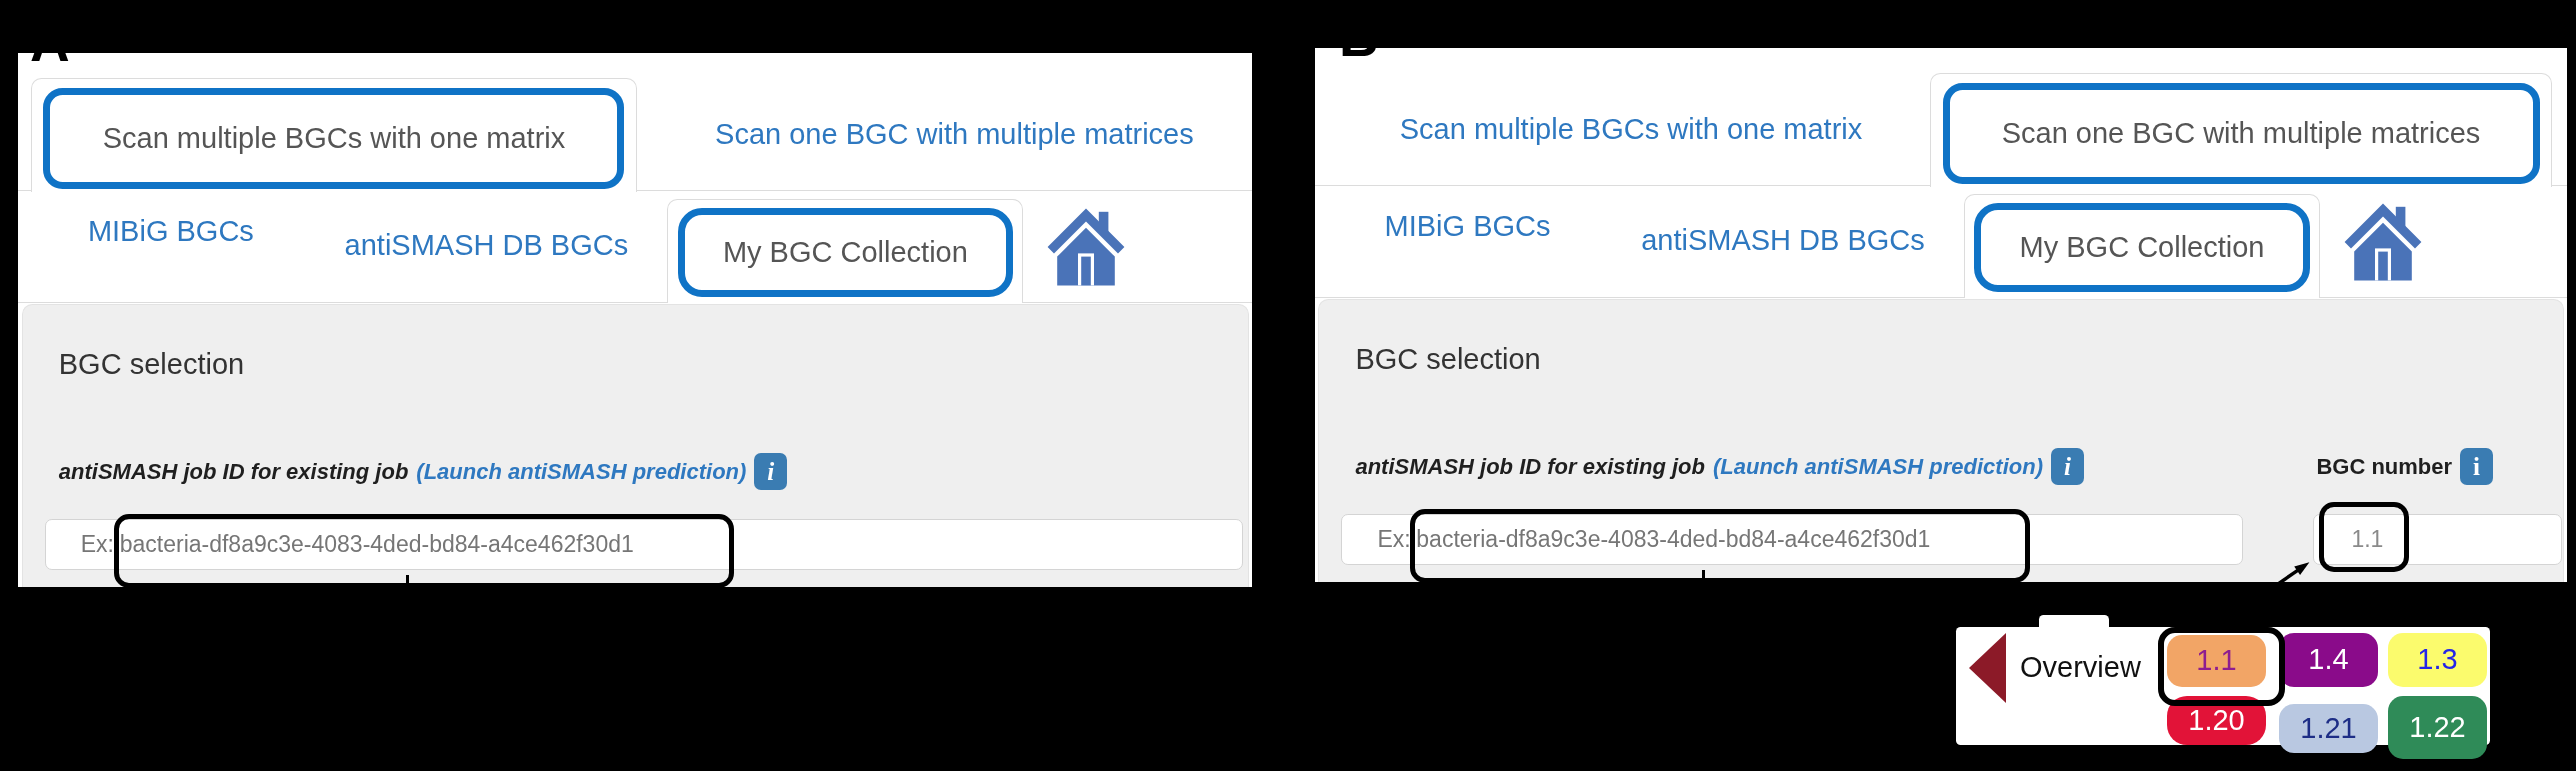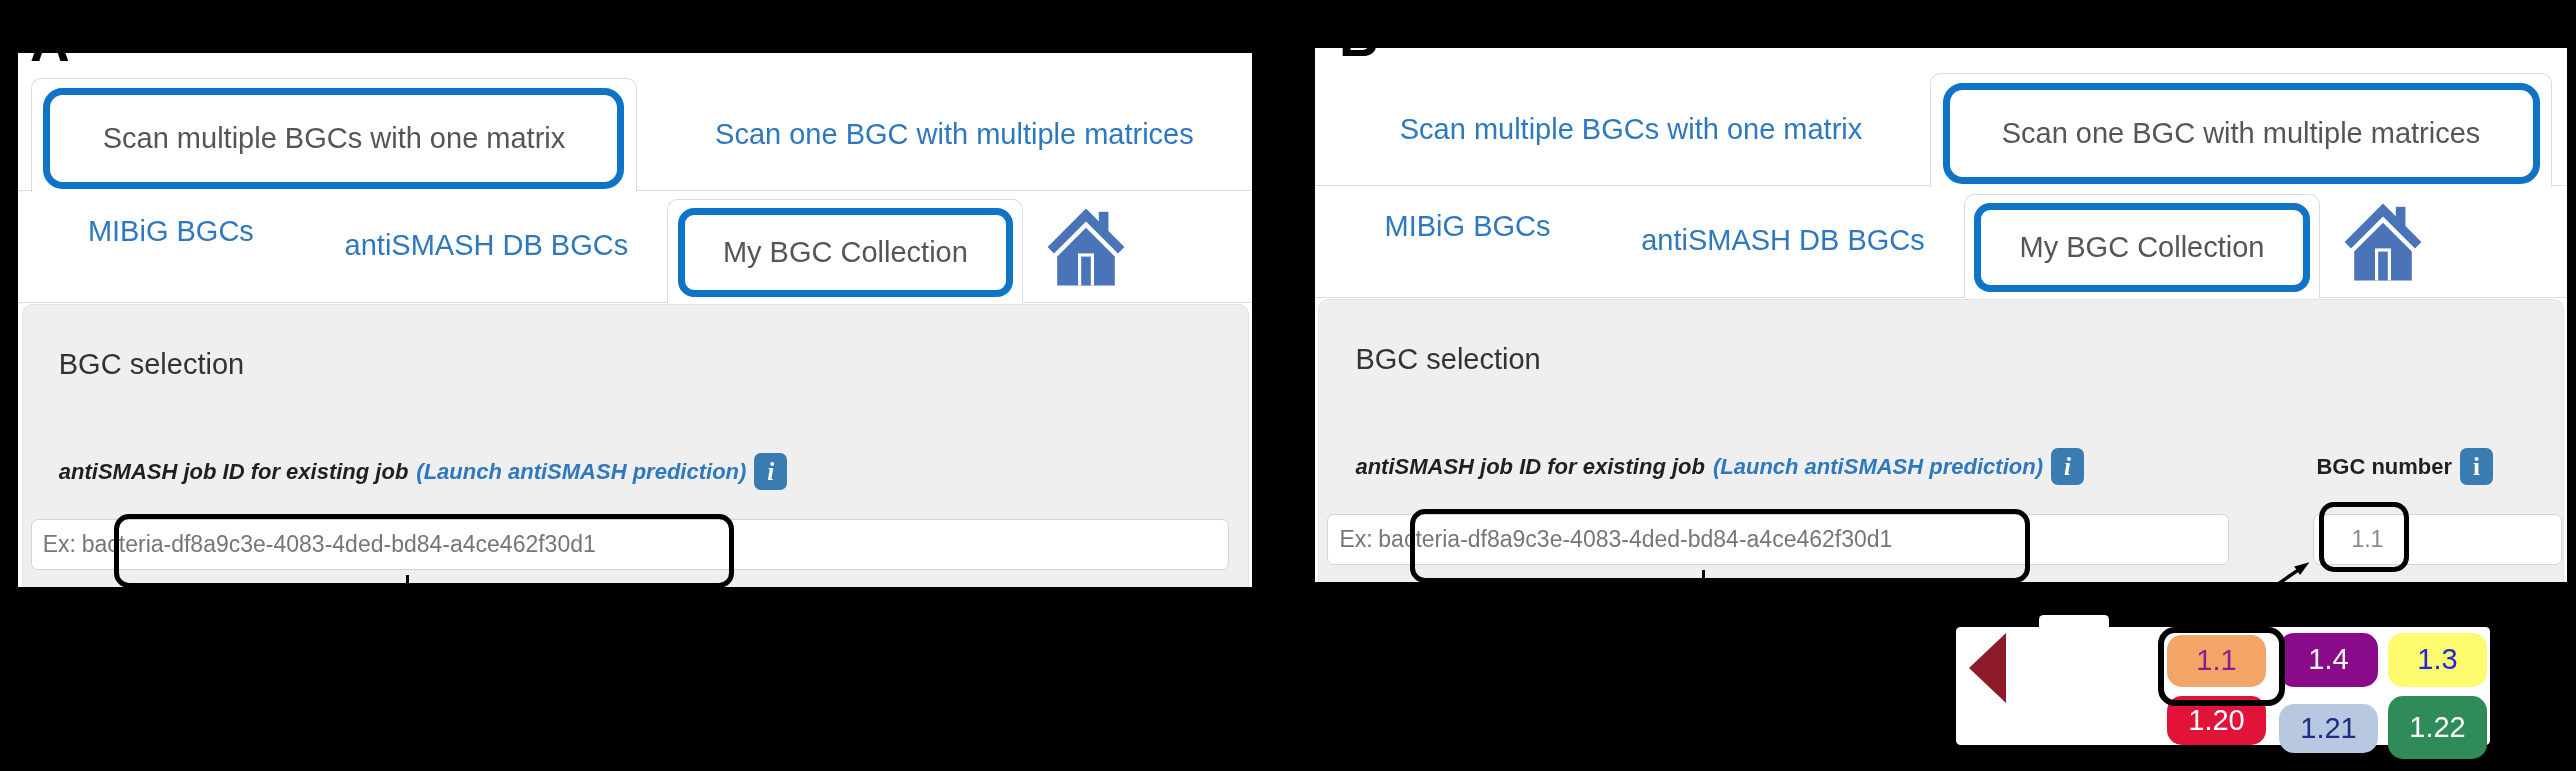--- a/index.html
+++ b/index.html
@@ -14,21 +14,21 @@
   .row1-border{top:137px;} .row2-border{top:249px;}
   .tab-active{position:absolute;background:#fff;border:1.1px solid var(--borderGray,#dcdcdc);border-bottom:none;
               border-radius:10.3px 10.3px 0 0;z-index:2;}
   .tab1{top:25px;height:113px;}
   #panelA .tab1{left:12.6px;width:604px;}
   #panelB .tab1{left:615px;width:620px;}
   .tab2{top:146px;height:103px;left:649px;width:354px;}
   .blue-ring{position:absolute;border:7.5px solid var(--annotationBlue,#0f73c6);border-radius:19.5px;
              display:flex;align-items:center;justify-content:center;color:var(--activeTabText,#555);font-size:29px;}
   .tab1 .blue-ring{left:11.5px;right:11.5px;top:8.6px;bottom:3.4px;}
-  .tab2 .blue-ring{left:9.2px;right:9.2px;top:8px;bottom:5.7px;border-radius:16px;}
+  .tab2 .blue-ring{left:9.2px;right:9.2px;top:8px;bottom:5.7px;border-radius:24px;}
   .nav-link{position:absolute;display:flex;align-items:center;justify-content:center;
             color:var(--linkBlue,#2e78c0);font-size:29px;cursor:pointer;}
   .link1{top:25px;height:113px;}
   #panelA .link1{left:643px;width:586px;}
   #panelB .link1{left:29px;width:574px;}
   .link-mibig{left:32px;top:124px;width:241px;height:109px;}
   .link-asdb{left:290px;top:138px;width:356px;height:109px;}
   .home{position:absolute;left:1028px;top:151px;width:80px;height:86px;cursor:pointer;}
   .content{position:absolute;left:3.4px;right:3.4px;top:251px;bottom:0;background:var(--contentBg,#efefef);
            border:1.1px solid #e3e3e3;border-bottom:none;border-radius:10.3px 10.3px 0 0;}
@@ -36,21 +36,21 @@
   .label-row{position:absolute;top:146px;height:41px;display:flex;align-items:center;gap:8px;}
   .label-row.main{left:36px;font-style:italic;}
   .label-row.bgcnum{left:997px;}
   .form-label{font-size:22px;font-weight:bold;color:var(--labelText,#1f1f1f);white-space:nowrap;}
   .launch-link{font-size:22px;font-weight:bold;color:var(--linkBlue,#2e78c0);white-space:nowrap;cursor:pointer;}
   .info-icon{width:33px;height:37px;border-radius:6.9px;background:var(--infoIconBlue,#3a7cb2);color:#fff;
              display:flex;align-items:center;justify-content:center;
              font-family:"Liberation Serif","DejaVu Serif",serif;font-weight:bold;font-size:25px;cursor:pointer;}
   .text-input{position:absolute;top:214px;height:51px;background:#fff;border:1.1px solid #d4d4d4;border-radius:6.9px;
               display:flex;align-items:center;font-size:23px;color:var(--placeholderText,#767676);box-sizing:border-box;}
-  .input-main{left:8px;padding-left:11px;}
+  .input-main{left:22px;padding-left:35px;}
   #panelA .input-main{width:1198px;}
   #panelB .input-main{width:902px;}
   .input-bgcnum{left:994px;width:249px;padding-left:37px;color:#8a8a8a;}
   .ph-prefix{margin-right:5.7px;}
   .black-ring{position:absolute;border:5.7px solid var(--annotationBlack,#000);border-radius:15px;z-index:3;}
   .ring-main{left:91px;top:209px;width:610px;height:64px;}
   .ring-bgcnum{left:1000px;top:202px;width:80px;height:60px;}
   .connector{position:absolute;left:383px;top:270px;width:2.9px;height:13.2px;background:#000;z-index:4;}
   
   #overlay-card{position:absolute;left:1956px;top:627px;width:534px;height:118px;background:#fff;border-radius:4.6px;}
@@ -58,21 +58,21 @@
   .ov-tri{position:absolute;left:12.6px;top:5.7px;width:0;height:0;cursor:pointer;
           border-top:35px solid transparent;border-bottom:35px solid transparent;
           border-right:37px solid var(--sidebarArrowMaroon,#8c1a28);}
   .ov-label{position:absolute;left:64px;top:0;height:80px;display:flex;align-items:center;
             font-size:29px;color:#111;}
   .badge{position:absolute;border-radius:15px;display:flex;align-items:center;justify-content:center;
          font-size:29px;cursor:pointer;}
   .b0{left:211px;top:7.5px;width:99px;height:52px;}
   .b1{left:323px;top:5.7px;width:99px;height:54px;}
   .b2{left:432px;top:5.7px;width:99px;height:54px;}
-  .b3{left:211px;top:69px;width:99px;height:49px;}
+  .b3{left:211px;top:69px;width:99px;height:49px;border-radius:20px;}
   .b4{left:323px;top:69px;width:99px;height:49px;}
   .b5{left:432px;top:69px;width:99px;height:63px;}
   .ov-ring{position:absolute;left:202px;top:0px;width:115px;height:67px;border:6.3px solid #000;
            border-radius:17px;z-index:2;}
   #arrow-annot{position:absolute;left:2259px;top:554px;z-index:5;}
 </style>
 </head>
 <body>
 
 <div id="stage">
@@ -171,20 +171,21 @@
       </div>
       <div class="black-ring ring-main"></div>
       <div class="black-ring ring-bgcnum"></div>
       <div class="connector"></div>
     </div>
   </div>
 
   <div id="overlay-notch"></div>
   <div id="overlay-card">
     <div class="ov-tri"></div>
+    <div class="ov-label">Overview</div>
     <div class="badge b0" style="background: rgb(242, 165, 102); color: rgb(142, 29, 144);">1.1</div>
     <div class="badge b1" style="background: rgb(138, 11, 138); color: rgb(255, 255, 255);">1.4</div>
     <div class="badge b2" style="background: rgb(251, 251, 109); color: rgb(36, 36, 232);">1.3</div>
     <div class="badge b3" style="background: rgb(226, 19, 56); color: rgb(255, 255, 255);">1.20</div>
     <div class="badge b4" style="background: rgb(185, 200, 225); color: rgb(29, 45, 134); margin-top: 8px;">1.21</div>
     <div class="badge b5" style="background: rgb(47, 139, 88); color: rgb(255, 255, 255);">1.22</div>
     <div class="ov-ring"></div>
   </div>
 
   <svg id="arrow-annot" width="63" height="44" viewBox="0 0 110 76">

